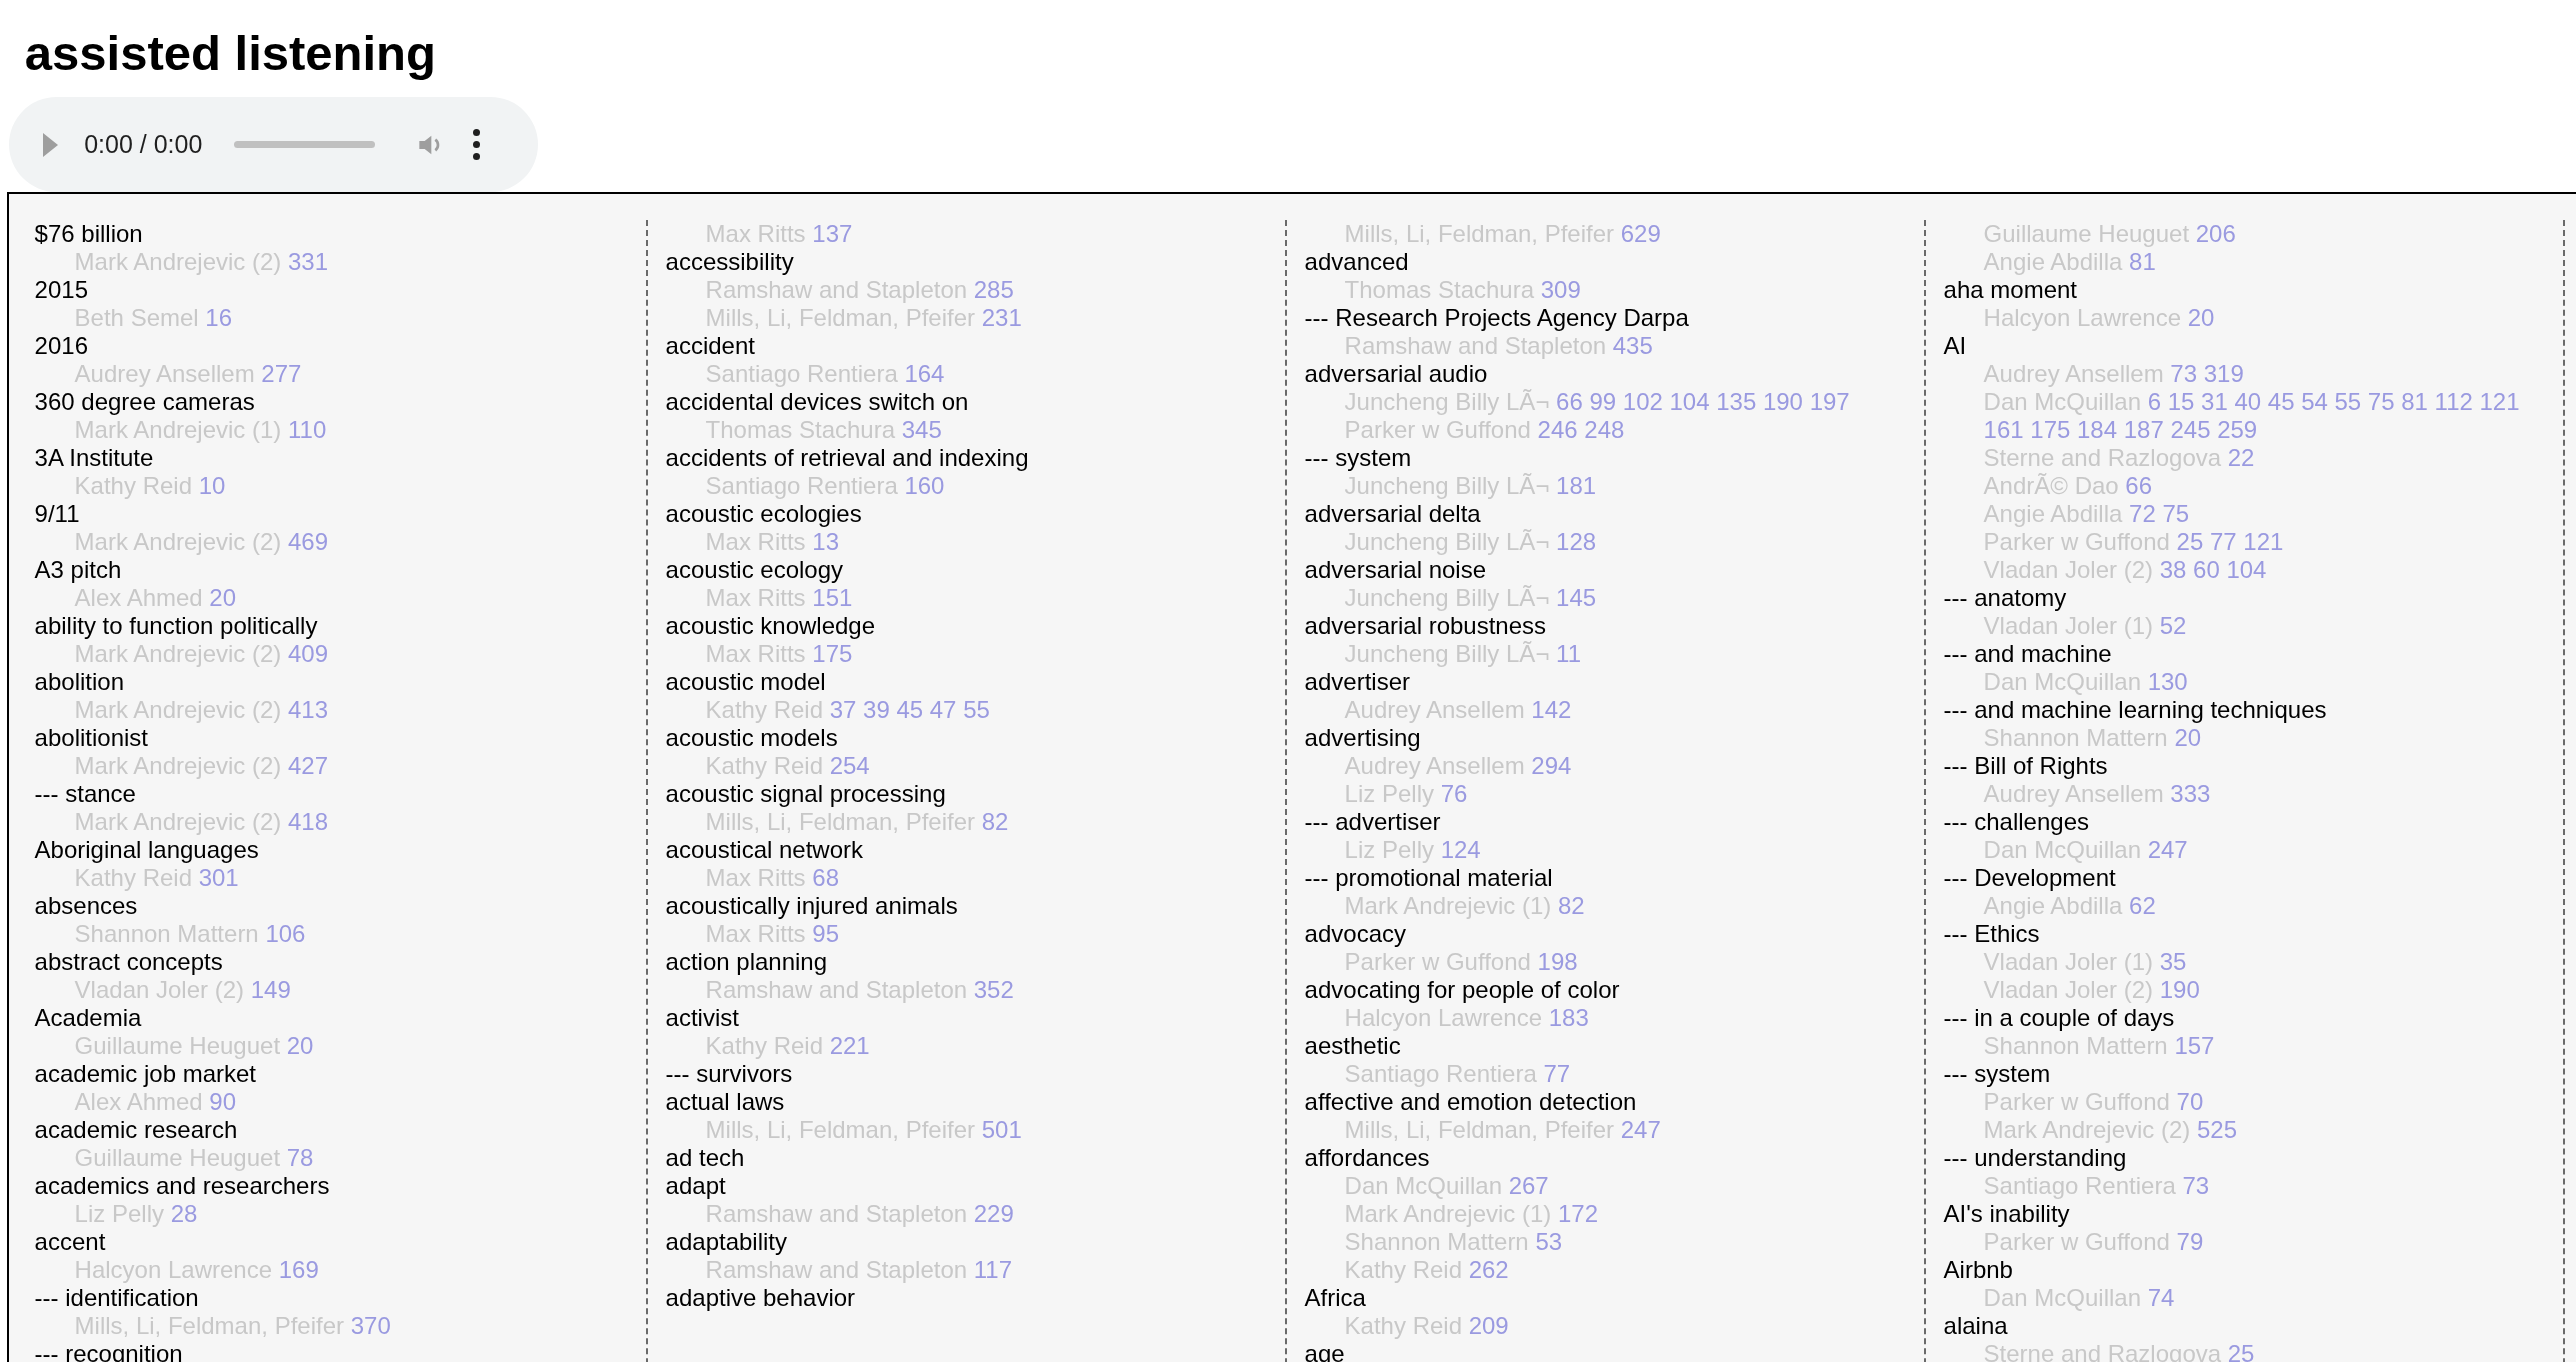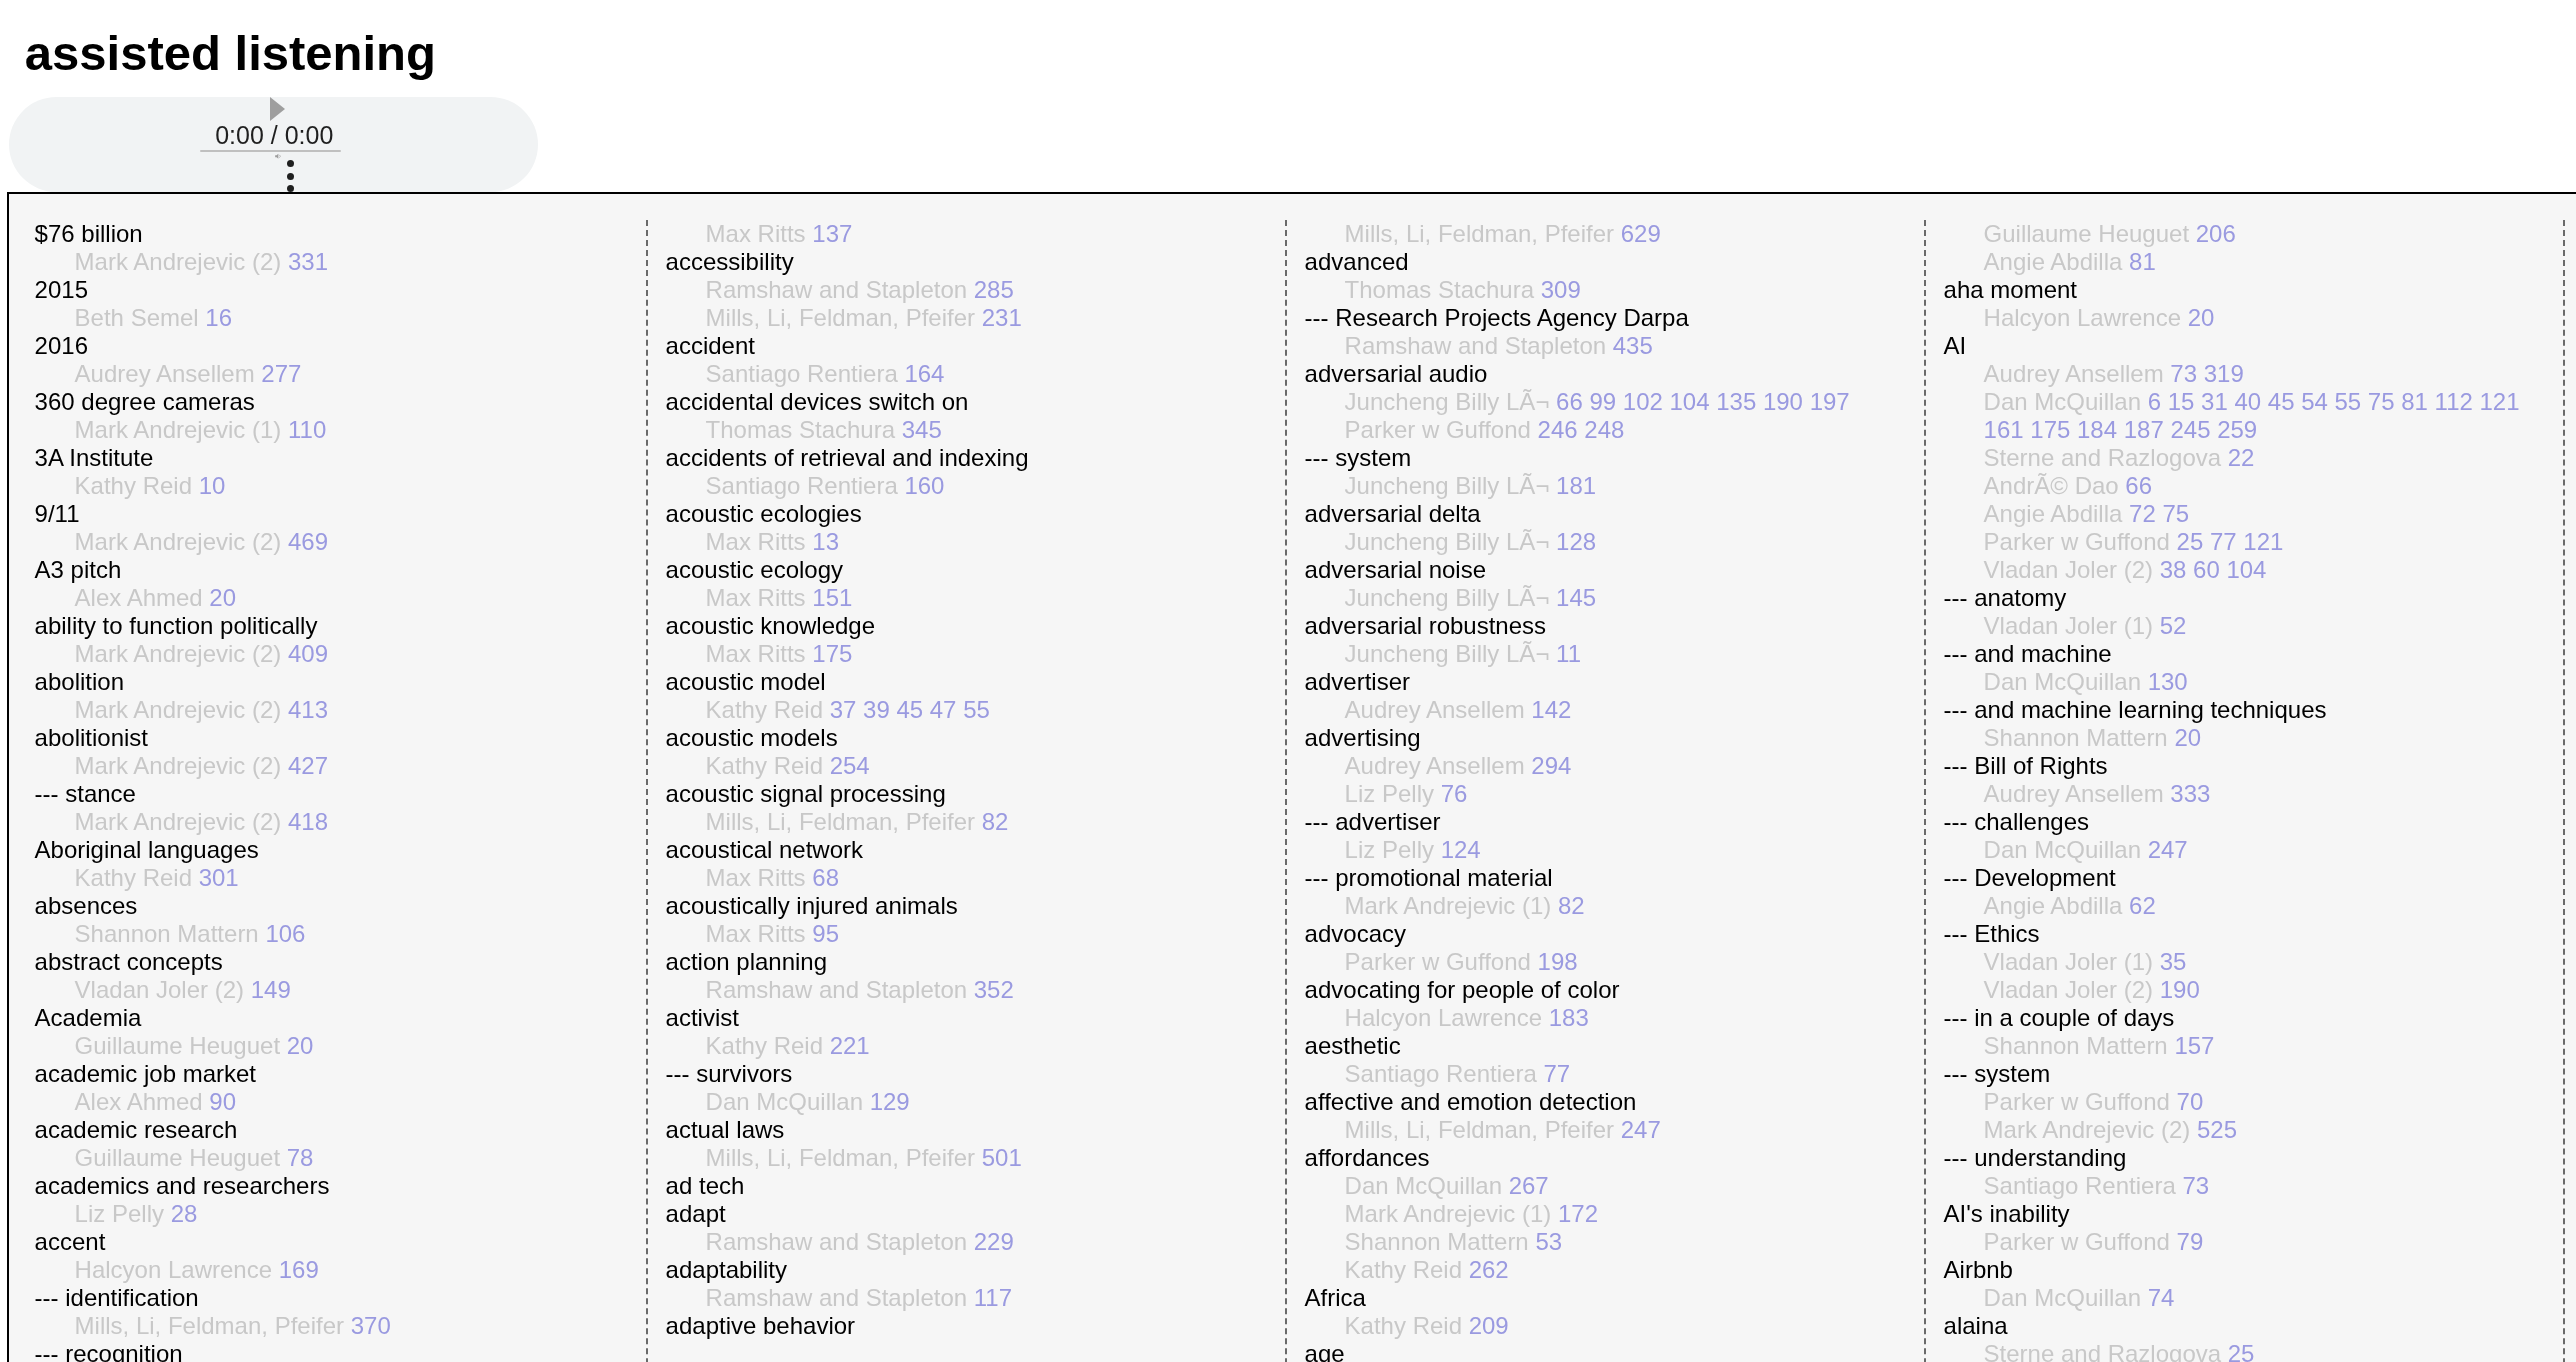--- a/index.html
+++ b/index.html
@@ -26,21 +26,20 @@
     left: 8.8px;
     top: 97px;
     width: 529px;
     height: 95px;
     border-radius: 48px;
     background: #f1f3f4;
     display: flex;
     align-items: center;
     box-sizing: border-box;
     padding-left: 34px;
-    flex-direction: column;
   }
   .play-icon {
     width: 0; height: 0;
     border-top: 12.3px solid transparent;
     border-bottom: 12.3px solid transparent;
     border-left: 15px solid #9e9e9e;
     margin-right: 26.4px;
     cursor: pointer;
   }
   .time-display {
@@ -210,21 +209,20 @@
         <div class="ref"><span class="author">Mills, Li, Feldman, Pfeifer</span> <span class="pages">82</span></div>
         <div class="entry">acoustical network</div>
         <div class="ref"><span class="author">Max Ritts</span> <span class="pages">68</span></div>
         <div class="entry">acoustically injured animals</div>
         <div class="ref"><span class="author">Max Ritts</span> <span class="pages">95</span></div>
         <div class="entry">action planning</div>
         <div class="ref"><span class="author">Ramshaw and Stapleton</span> <span class="pages">352</span></div>
         <div class="entry">activist</div>
         <div class="ref"><span class="author">Kathy Reid</span> <span class="pages">221</span></div>
         <div class="entry">--- survivors</div>
-        <div class="ref"><span class="author">Dan McQuillan</span> <span class="pages">129</span></div>
         <div class="entry">actual laws</div>
         <div class="ref"><span class="author">Mills, Li, Feldman, Pfeifer</span> <span class="pages">501</span></div>
         <div class="entry">ad tech</div>
         <div class="entry">adapt</div>
         <div class="ref"><span class="author">Ramshaw and Stapleton</span> <span class="pages">229</span></div>
         <div class="entry">adaptability</div>
         <div class="ref"><span class="author">Ramshaw and Stapleton</span> <span class="pages">117</span></div>
         <div class="entry">adaptive behavior</div>
       </div>
       <div class="column">

